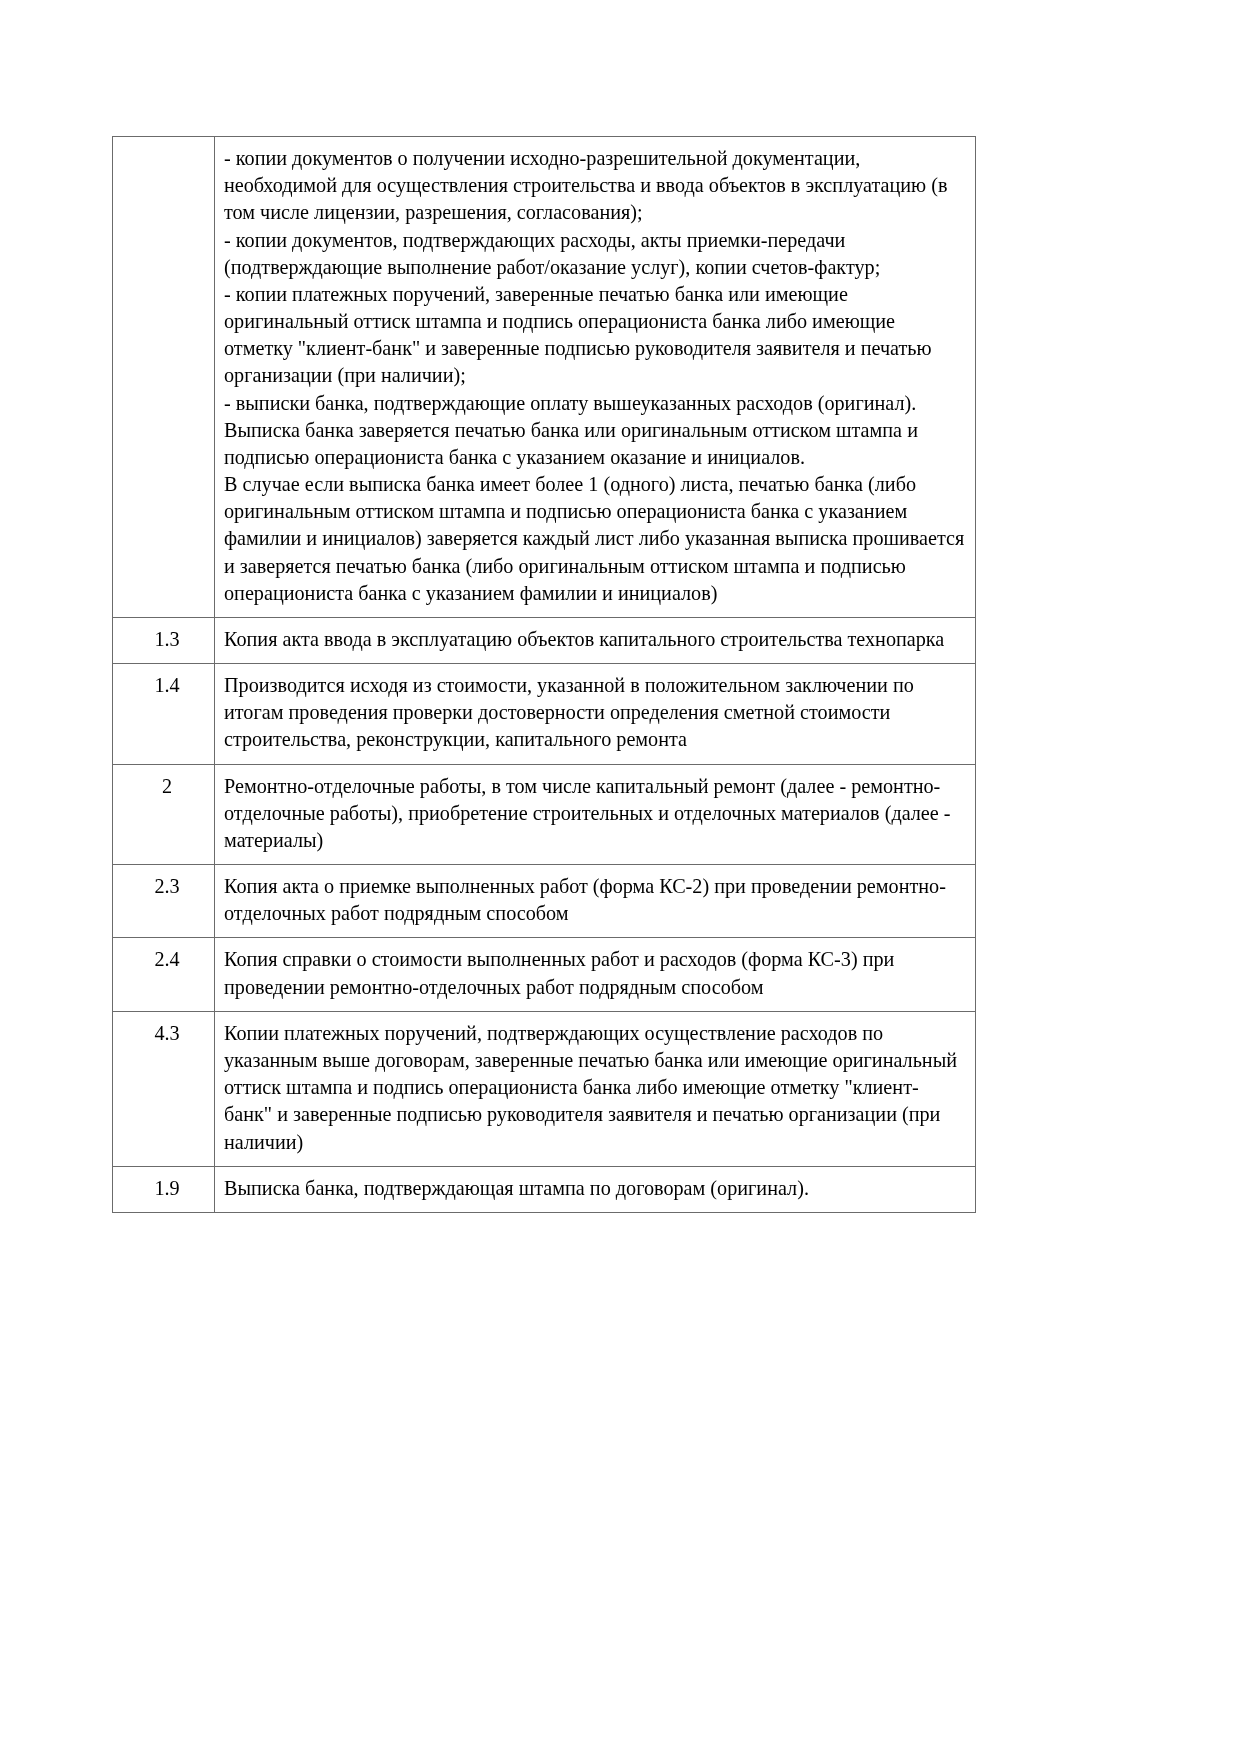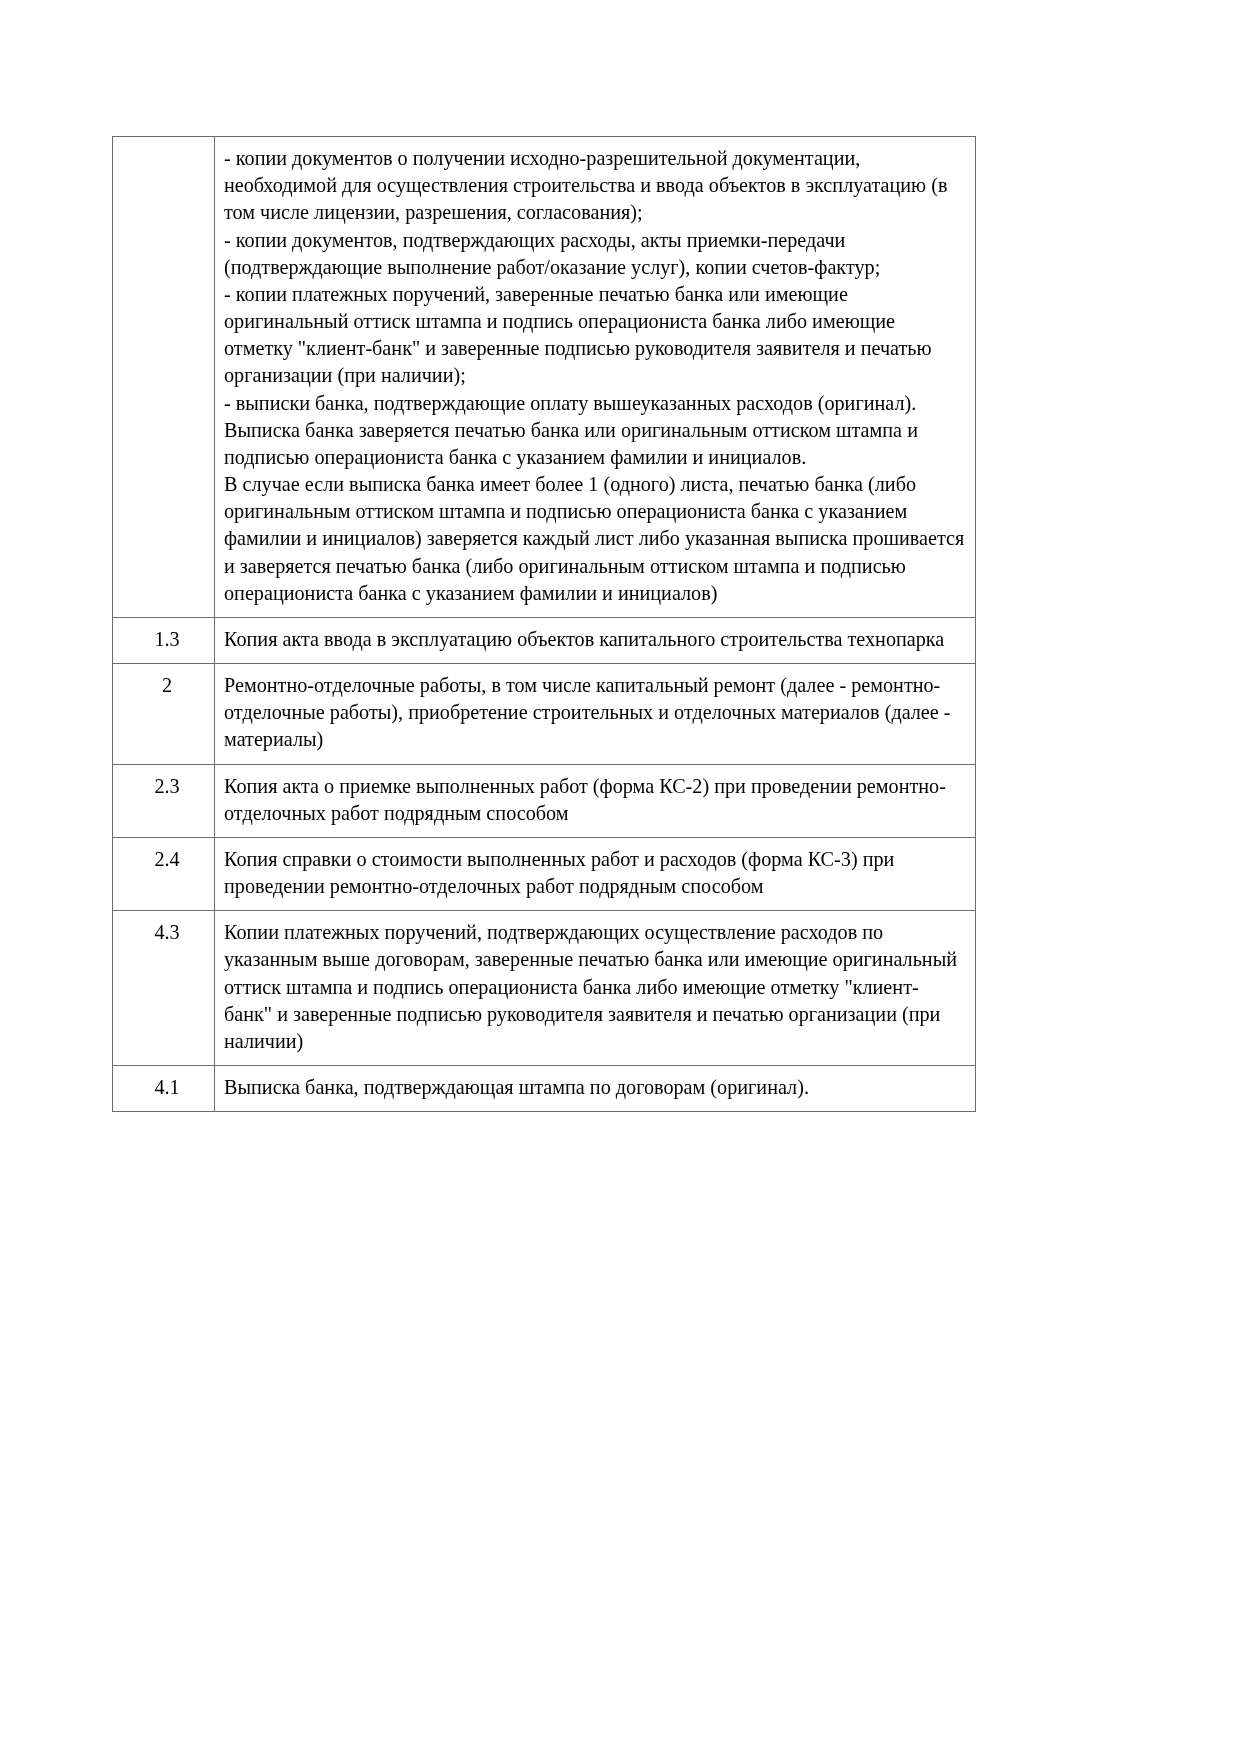--- a/index.html
+++ b/index.html
@@ -68,30 +68,38 @@
 <div class="page">
   <table class="doc-table">
     <tbody>
         <tr>
           <td class="col-num"></td>
           <td class="col-text">
             <div class="cell-text">
               <p>- копии документов о получении исходно-разрешительной документации, необходимой для осуществления строительства и ввода объектов в эксплуатацию (в том числе лицензии, разрешения, согласования);</p>
               <p>- копии документов, подтверждающих расходы, акты приемки-передачи (подтверждающие выполнение работ/оказание услуг), копии счетов-фактур;</p>
               <p>- копии платежных поручений, заверенные печатью банка или имеющие оригинальный оттиск штампа и подпись операциониста банка либо имеющие отметку "клиент-банк" и заверенные подписью руководителя заявителя и печатью организации (при наличии);</p>
-              <p>- выписки банка, подтверждающие оплату вышеуказанных расходов (оригинал). Выписка банка заверяется печатью банка или оригинальным оттиском штампа и подписью операциониста банка с указанием фамилии и инициалов.</p>
+              <p>- выписки банка, подтверждающие оплату вышеуказанных расходов (оригинал). Выписка банка заверяется печатью банка или оригинальным оттиском штампа и подписью операциониста банка с указанием оказание и инициалов.</p>
               <p>В случае если выписка банка имеет более 1 (одного) листа, печатью банка (либо оригинальным оттиском штампа и подписью операциониста банка с указанием фамилии и инициалов) заверяется каждый лист либо указанная выписка прошивается и заверяется печатью банка (либо оригинальным оттиском штампа и подписью операциониста банка с указанием фамилии и инициалов)</p>
             </div>
           </td>
         </tr>
         <tr>
           <td class="col-num">1.3</td>
           <td class="col-text">
             <div class="cell-text">
               <p>Копия акта ввода в эксплуатацию объектов капитального строительства технопарка</p>
+            </div>
+          </td>
+        </tr>
+        <tr>
+          <td class="col-num">1.4</td>
+          <td class="col-text">
+            <div class="cell-text">
+              <p>Производится исходя из стоимости, указанной в положительном заключении по итогам проведения проверки достоверности определения сметной стоимости строительства, реконструкции, капитального ремонта</p>
             </div>
           </td>
         </tr>
         <tr>
           <td class="col-num">2</td>
           <td class="col-text">
             <div class="cell-text">
               <p>Ремонтно-отделочные работы, в том числе капитальный ремонт (далее - ремонтно-отделочные работы), приобретение строительных и отделочных материалов (далее - материалы)</p>
             </div>
           </td>
@@ -114,21 +122,21 @@
         </tr>
         <tr>
           <td class="col-num">4.3</td>
           <td class="col-text">
             <div class="cell-text">
               <p>Копии платежных поручений, подтверждающих осуществление расходов по указанным выше договорам, заверенные печатью банка или имеющие оригинальный оттиск штампа и подпись операциониста банка либо имеющие отметку "клиент-банк" и заверенные подписью руководителя заявителя и печатью организации (при наличии)</p>
             </div>
           </td>
         </tr>
         <tr>
-          <td class="col-num">4.1</td>
+          <td class="col-num">1.9</td>
           <td class="col-text">
             <div class="cell-text">
               <p>Выписка банка, подтверждающая штампа по договорам (оригинал).</p>
             </div>
           </td>
         </tr>
       </tbody>
   </table>
 </div>
 

